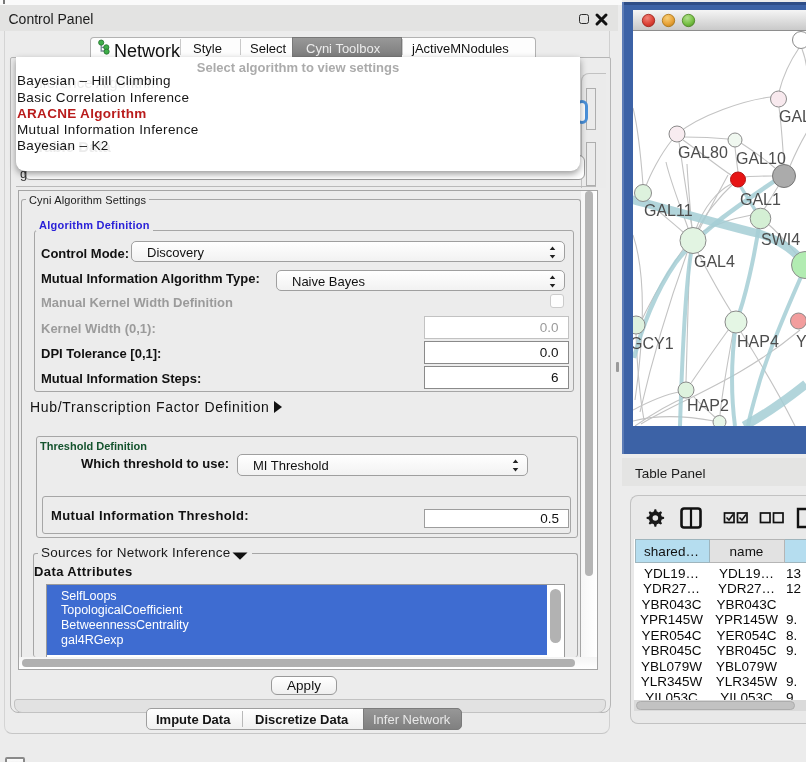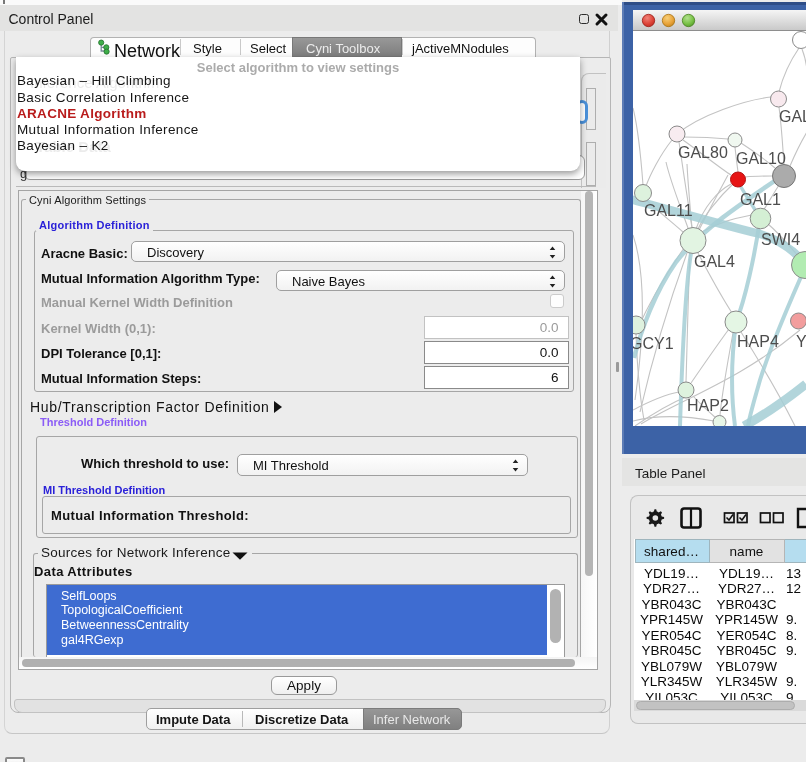--- a/index.html
+++ b/index.html
@@ -74,21 +74,21 @@
 
   <div class="abs" style="left:19px;top:657px;width:578px;height:12px;background:linear-gradient(#f4f4f4,#ffffff);"></div>
   <div class="abs" style="left:22px;top:658.5px;width:553px;height:8.5px;background:#b0b0b0;border-radius:4.5px;"></div>
 
   <div class="group" style="left:21px;top:199px;width:560px;height:458px;border-bottom:none;border-radius:3px 3px 0 0;"></div>
   <div class="gtitle" style="left:26px;top:193.5px;color:#1a1a1a;letter-spacing:0.15px;">Cyni Algorithm Settings</div>
 
   <div class="group" style="left:33.5px;top:229.5px;width:540px;height:162px;"></div>
   <div class="gtitle" style="left:36px;top:219px;color:#2a21d8;font-weight:bold;letter-spacing:0.25px;">Algorithm Definition</div>
 
-  <div class="lbl" style="left:41px;top:246px;">Aracne Basic:</div>
+  <div class="lbl" style="left:41px;top:246px;">Control Mode:</div>
   <div class="combo" style="left:131px;top:240.5px;width:434px;height:21.5px;">
     <span class="ctext">Discovery</span>
     <svg class="carr" viewBox="0 0 9 15">
         <path d="M4.5 1.5 L7.3 5 L1.7 5 Z M4.5 13.5 L1.7 10 L7.3 10 Z" fill="#222"></path>
       </svg>
   </div>
   <div class="lbl" style="left:41px;top:271px;">Mutual Information Algorithm Type:</div>
   <div class="combo" style="left:276px;top:269.5px;width:289px;height:21.5px;">
     <span class="ctext">Naive Bayes</span>
     <svg class="carr" viewBox="0 0 9 15">
@@ -109,32 +109,34 @@
   <div class="field" style="left:424px;top:365.5px;width:144.5px;height:23px;border:1.5px solid #8a8a8a;">
       <span class="fval">6</span>
     </div>
 
   <div class="abs" style="left:30px;top:398.5px;font-size:14px;letter-spacing:0.68px;color:#111;">Hub/Transcription Factor Definition</div>
   <svg class="abs" style="left:272px;top:400px;" width="12" height="14" viewBox="0 0 12 14">
       <path d="M2 1 L10 7 L2 13 Z" fill="#111"></path>
     </svg>
 
   <div class="group" style="left:36px;top:435.5px;width:542px;height:102.5px;"></div>
-  <div class="gtitle" style="left:37px;top:416px;color:#8b5cf6;font-weight:bold;">Threshold Definition</div>
+  <div class="gtitle" style="left:37px;top:440px;color:#14532d;font-weight:bold;">Threshold Definition</div>
   <div class="lbl" style="left:81px;top:456px;">Which threshold to use:</div>
   <div class="combo" style="left:237px;top:454px;width:291px;height:21.5px;">
     <span class="ctext">MI Threshold</span>
     <svg class="carr" viewBox="0 0 9 15">
         <path d="M4.5 1.5 L7.3 5 L1.7 5 Z M4.5 13.5 L1.7 10 L7.3 10 Z" fill="#222"></path>
       </svg>
   </div>
 
   <div class="group" style="left:42px;top:495.5px;width:529px;height:38.5px;"></div>
-  <div class="gtitle" style="left:40px;top:483.8px;color:#2a21d8;font-weight:bold;">MI Threshold Definition</div>
   <div class="lbl" style="left:51px;top:507.7px;letter-spacing:0.35px;">Mutual Information Threshold:</div>
+  <div class="field" style="left:424px;top:508.5px;width:145px;height:19.5px;border:1px solid #9d9d9d;">
+      <span class="fval" style="top:1px;">0.5</span>
+    </div>
 
   <div class="group" style="left:33px;top:553px;width:545px;height:104px;border-bottom:none;"></div>
   <div class="gtitle" style="left:38px;top:544.9px;color:#1a1a1a;font-size:13.5px;letter-spacing:0.25px;">Sources for Network Inference</div>
   <div class="abs" style="left:230px;top:548px;width:22px;height:12px;background:#ececec;"></div>
   <svg class="abs" style="left:231.5px;top:551.5px;" width="16" height="8" viewBox="0 0 16 8">
       <path d="M0.5 0.5 L15.5 0.5 L8 7.8 Z" fill="#111"></path>
     </svg>
   <div class="lbl" style="left:34px;top:564px;letter-spacing:0.4px;">Data Attributes</div>
 
   <div class="abs" style="left:46px;top:584px;width:519px;height:72.5px;background:#fff;border:1px solid #9a9a9a;border-bottom:none;"></div>

